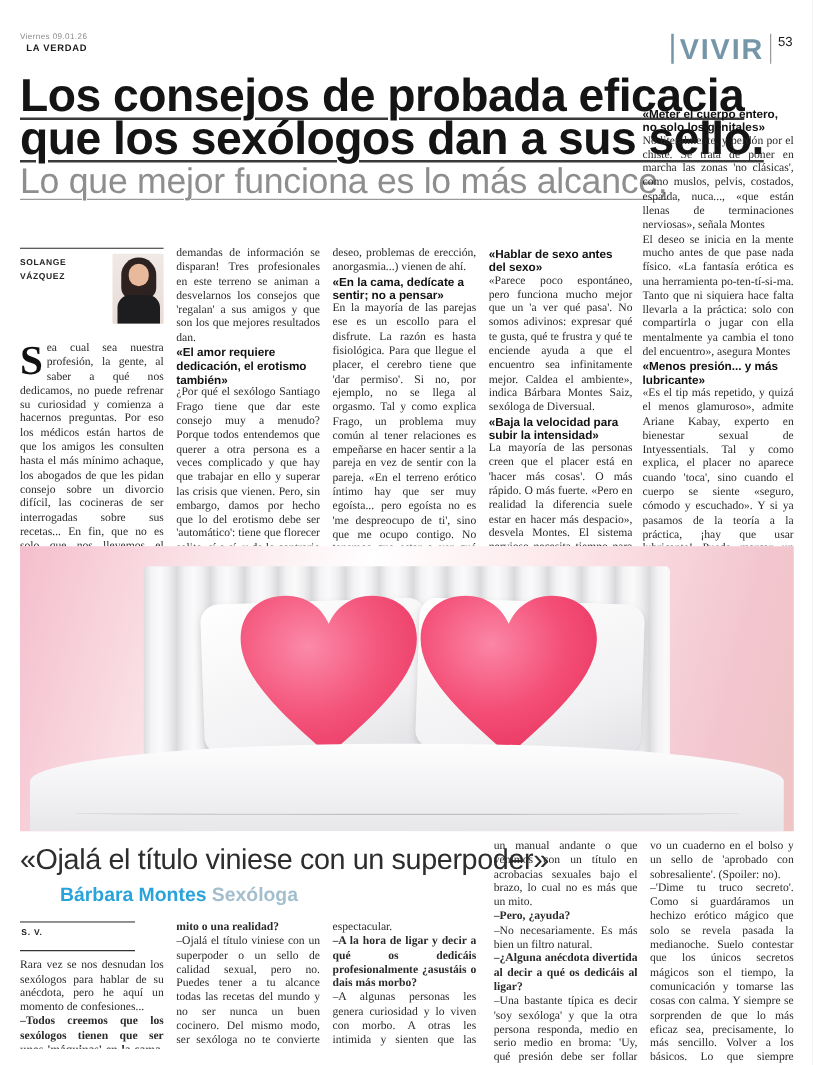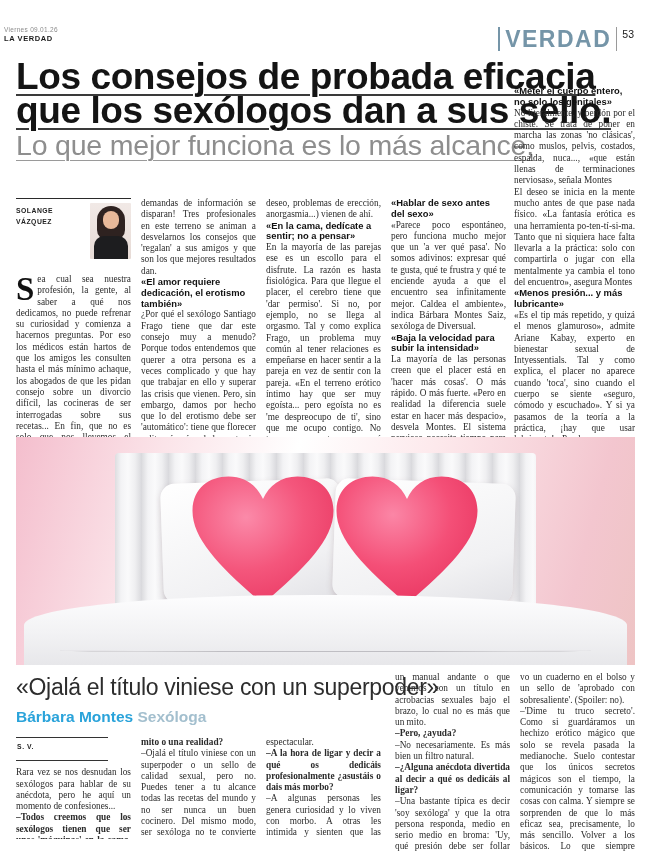--- a/index.html
+++ b/index.html
@@ -3,21 +3,21 @@
 <meta charset="utf-8">
 <style>
   * { margin:0; padding:0; box-sizing:border-box; }
   html,body { background:#e9e9e9; }
   .page {
     position:relative; width:650px; height:852px; margin:0 auto;
     background:#ffffff; overflow:hidden;
     font-family:"Liberation Serif", serif; color:#2b2b2b;
   }
   
-  .masthead-left { position:absolute; left:4px; top:25px; line-height:9px; }
+  .masthead-left { position:absolute; left:16px; top:25px; line-height:9px;text-align:right; }
   .mh-date { font-family:"Liberation Sans",sans-serif; font-size:6.5px; color:#8b8b8b; letter-spacing:.3px; }
   .mh-brand { font-family:"Liberation Sans",sans-serif; font-size:7.5px; font-weight:bold; color:#1a1a1a; letter-spacing:.6px; }
   .masthead-right { position:absolute; right:16px; top:27px; display:flex; align-items:flex-start; gap:5px; }
   .mh-bar { width:2px; height:24px; background:#7595a8; }
   .mh-bar2 { width:1px; height:24px; background:#9a9a9a; }
   .mh-section { font-family:"Liberation Sans",sans-serif; font-size:23px; font-weight:bold; color:#7595a8; letter-spacing:1.5px; line-height:24px; }
   .mh-page { font-family:"Liberation Sans",sans-serif; font-size:10.5px; font-weight:normal; color:#1a1a1a; padding-top:1px; }
   
   .headline { position:absolute; left:16px; top:60px; width:500px; }
   .hl-line { font-family:"Liberation Sans",sans-serif; font-weight:bold; font-size:37px;
@@ -60,42 +60,42 @@
            background:linear-gradient(#fdfdfe 0%,#f2f2f4 55%,#e7e7ea 100%);
            border-radius:48% 48% 0 0 / 30px; }
   .duvet-seam { position:absolute; left:6%; right:6%; bottom:13px; height:14px;
                 border-bottom:1.5px solid #9c9aa0; border-radius:50% 50% 50% 50% / 90% 90% 10% 10%; opacity:.55; }
   
   .interview { position:absolute; left:16px; top:672px; width:619px; height:180px; display:flex; gap:10px; }
   .iv-left { width:369px; }
   .iv-title { font-family:"Liberation Sans",sans-serif; font-weight:300; font-size:23px; letter-spacing:-.3px;
               color:#2d2d2d; white-space:nowrap; line-height:26px; margin-top:2px; }
   .iv-nameline { margin-top:8px; font-family:"Liberation Sans",sans-serif; font-size:15.5px; line-height:18px; }
-  .iv-name { font-weight:bold; color:#2aa3da; }
+  .iv-name { font-weight:bold; color:#2aa3da;margin-left:32px; }
   .iv-role { font-weight:bold; color:#a3bfce; }
   .iv-cols3 { display:flex; gap:10px; margin-top:11px; height:102px; overflow:hidden; }
   .iv-cols3 .mcol { height:102px; }
   .iv-col-tall { width:115px; overflow:hidden; }
   .sv-block { border-top:1px solid #333; border-bottom:1px solid #333; width:92px;
               font-family:"Liberation Sans",sans-serif; font-size:6.8px; font-weight:bold; letter-spacing:.6px;
               color:#222; padding:3px 0 8px 1px; margin-bottom:6px; }
   .q { font-weight:bold; }
 </style>
 </head>
 <body>
 
 <div class="page">
 
   <div class="masthead-left">
     <div class="mh-date">Viernes 09.01.26</div>
     <div class="mh-brand">LA VERDAD</div>
   </div>
   <div class="masthead-right">
     <div class="mh-bar"></div>
-    <div class="mh-section">VERDAD</div>
+    <div class="mh-section">VIVIR</div>
     <div class="mh-bar2"></div>
     <div class="mh-page">53</div>
   </div>
 
   <div class="headline">
     <div class="hl-line"><span>Los consejos de probada eficacia</span></div>
     <div class="hl-line"><span>que los sexólogos dan a sus sello.</span></div>
     <div class="hl-sub"><span>Lo que mejor funciona es lo más alcance,</span></div>
   </div>
 

